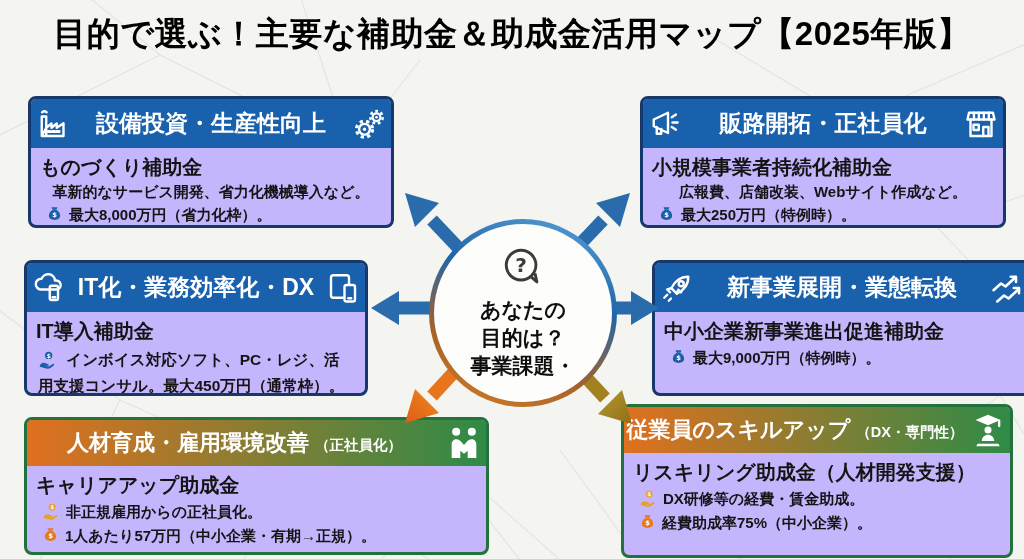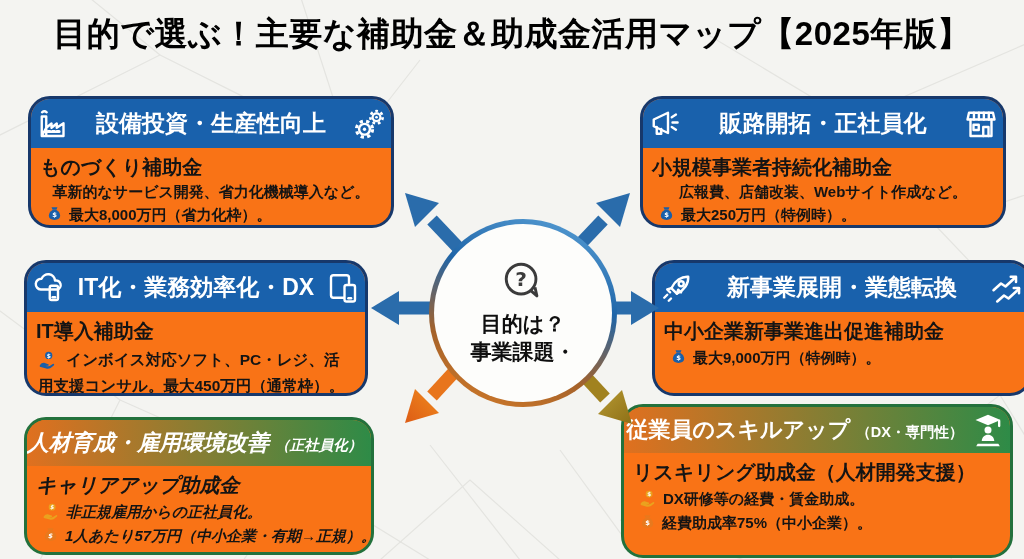--- a/index.html
+++ b/index.html
@@ -2,21 +2,21 @@
 <html lang="ja"><head>
 <meta charset="utf-8">
 <style>
   html,body{margin:0;padding:0;background:#e9e9e6;}
   .canvas{position:relative;width:1024px;height:559px;overflow:hidden;background:#f4f4f1;
           font-family:"Liberation Sans","DejaVu Sans",sans-serif;}
   .mesh{position:absolute;inset:0;z-index:0;}
   .page-title{position:absolute;top:12px;left:0;width:100%;text-align:center;
           font-size:33px;font-weight:900;color:#000000;letter-spacing:.5px;z-index:1;}
   
-  .card{position:absolute;background:#f97316;border-radius:22px;overflow:hidden;
+  .card{position:absolute;background:#c4b5fd;border-radius:8px;overflow:hidden;
         box-sizing:border-box;z-index:2;}
   .card.blue{border:3.5px solid #17386b;}
   .card.green{border:3.5px solid #23713c;}
   .card-header{display:flex;align-items:center;color:#fff;}
   .blue .card-header{background:#1961ac;height:49px;}
   .green .card-header{background:linear-gradient(90deg,#e0701f,#2e8b47);height:46px;}
   .hdr-title{flex:1;text-align:center;font-size:23px;font-weight:800;white-space:nowrap;}
   .green .hdr-title{font-size:22px;}
   .hdr-note{font-size:14.5px;font-weight:800;}
   .hdr-icon{width:44px;display:flex;justify-content:center;align-items:center;flex:0 0 auto;}
@@ -29,21 +29,21 @@
   .desc-block .ic{vertical-align:-4px;margin-right:5px;}
   
   .blue-ic .fillcol{fill:#1a5fa8;}
   .gold-ic .fillcol{fill:#eaa21e;}
   .orange-ic .fillcol{fill:#e8791d;}
   
   #card-equipment{left:28px;top:96px;width:366px;height:132px;}
   #card-sales{left:640px;top:96px;width:366px;height:132px;}
   #card-it{left:24px;top:260px;width:344px;height:136px;}
   #card-newbiz{left:652px;top:260px;width:380px;height:136px;}
-  #card-career{left:24px;top:417px;width:350px;height:138px;font-style:italic;}
+  #card-career{left:24px;top:417px;width:465px;height:138px;}
   #card-reskill{left:621px;top:404px;width:392px;height:154px;}
   
   #center-circle{position:absolute;left:429px;top:219px;width:178px;height:178px;border-radius:50%;
      border:5px solid transparent;z-index:4;
      background:linear-gradient(#fdfdfb,#fdfdfb) padding-box,
                 linear-gradient(200deg,#5ea5da,#1f65a8 38%,#a5622a 70%,#d77d28) border-box;
      display:flex;flex-direction:column;align-items:center;justify-content:center;text-align:center;}
   .center-text{font-size:21px;font-weight:800;line-height:1.32;color:#0f0f0f;margin-top:2px;}
   #arrow-layer{position:absolute;inset:0;z-index:3;pointer-events:none;}
 </style>
@@ -322,18 +322,19 @@
 
   <div id="center-circle">
     <span>
       <svg width="46" height="44" viewBox="0 0 48 44">
         <circle cx="22" cy="19" r="15.5" fill="none" stroke="#3b3b3b" stroke-width="3"></circle>
         <path d="M31.5 30.5l7 6-2-9" fill="none" stroke="#3b3b3b" stroke-width="3" stroke-linejoin="round"></path>
         <text x="22" y="26.5" text-anchor="middle" font-size="21" font-weight="bold" fill="#3b3b3b" font-family="'DejaVu Sans',sans-serif">?</text>
       </svg>
     </span>
     <div class="center-text">
+      <div>あなたの</div>
       <div>目的は？</div>
       <div>事業課題・</div>
     </div>
   </div>
 
 </div>
 
 </body></html>

